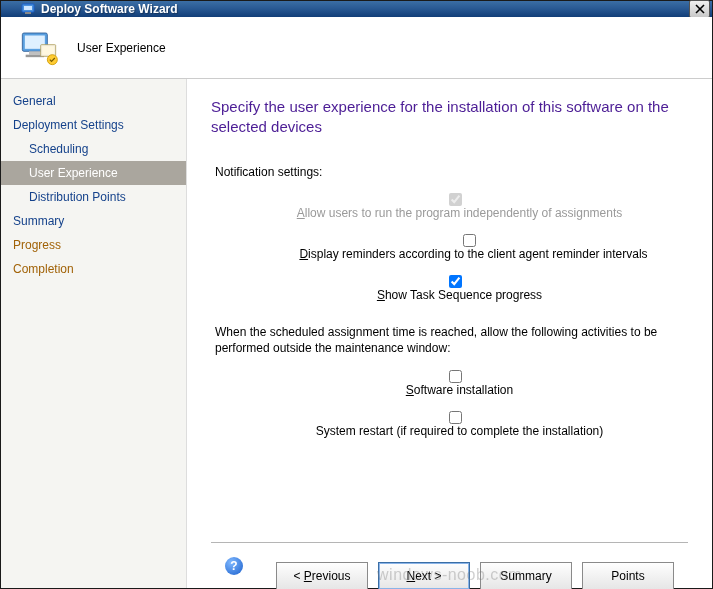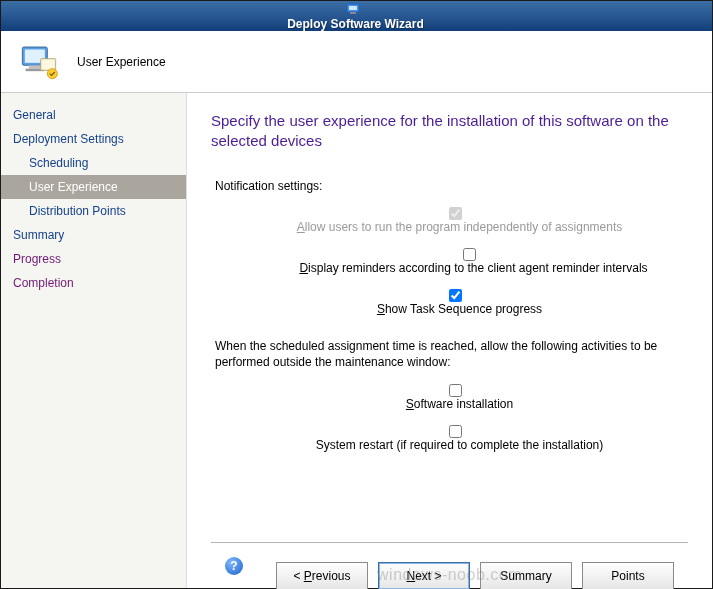--- a/index.html
+++ b/index.html
@@ -14,29 +14,28 @@
     width: 713px;
     height: 589px;
     border: 1px solid #1a1a1a;
     background: #fff;
     position: relative;
     display: flex;
     flex-direction: column;
   }
   
   .titlebar {
-    height: 30px;
+    height: 16px;
     background: linear-gradient(to bottom, #3b6ea5 0%, #2a5a94 45%, #123e78 100%);
     display: flex;
     align-items: center;
     color: #fff;
     font-weight: bold;
-    padding: 0 2px 0 0;
-    font-size: 12px;
-    flex-direction: column;
+    padding: 0 2px 0 20px;
+    font-size: 12px;
   }
   .titlebar .app-icon {
     width: 16px; height: 16px;
     margin-right: 4px;
     display:flex; align-items:center; justify-content:center;
   }
   .titlebar .title-text { flex: 1; text-shadow: 1px 1px 1px rgba(0,0,0,0.3); }
   .titlebar .close-btn {
     width: 21px; height: 18px;
     background: linear-gradient(to bottom, #f0f0f0, #c8c8c8);
@@ -85,21 +84,21 @@
     line-height: 16px;
     cursor: pointer;
   }
   .sidebar .nav-sub {
     padding-left: 28px;
   }
   .sidebar .nav-item.active {
     background: #aaa69e;
     color: #fff;
   }
-  .sidebar .nav-item.pending { color:#701a75; }
+  .sidebar .nav-item.pending { color:#a16207; }
   .content {
     flex:1;
     padding: 18px 24px 0 24px;
     position: relative;
     display:flex;
     flex-direction:column;
   }
   .content .heading {
     color: #4c1d95;
     font-size: 15px;

